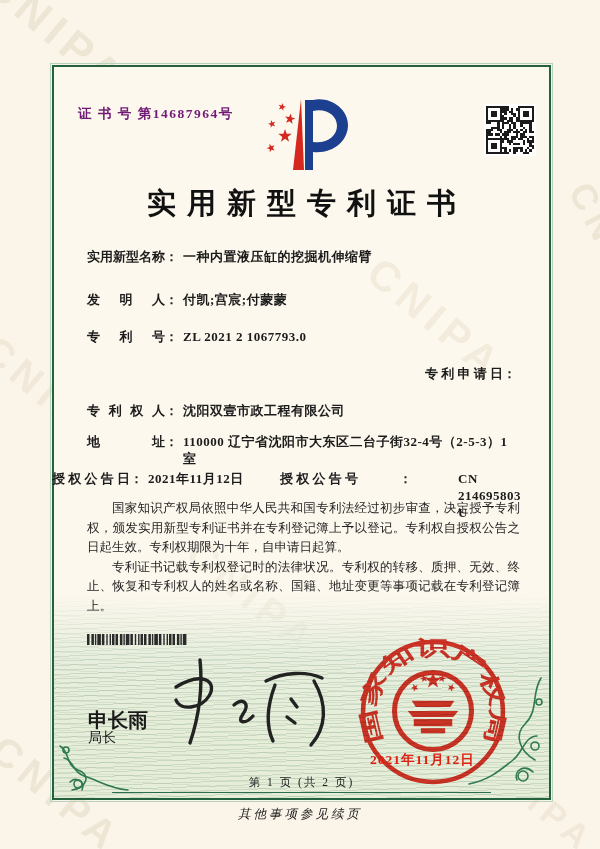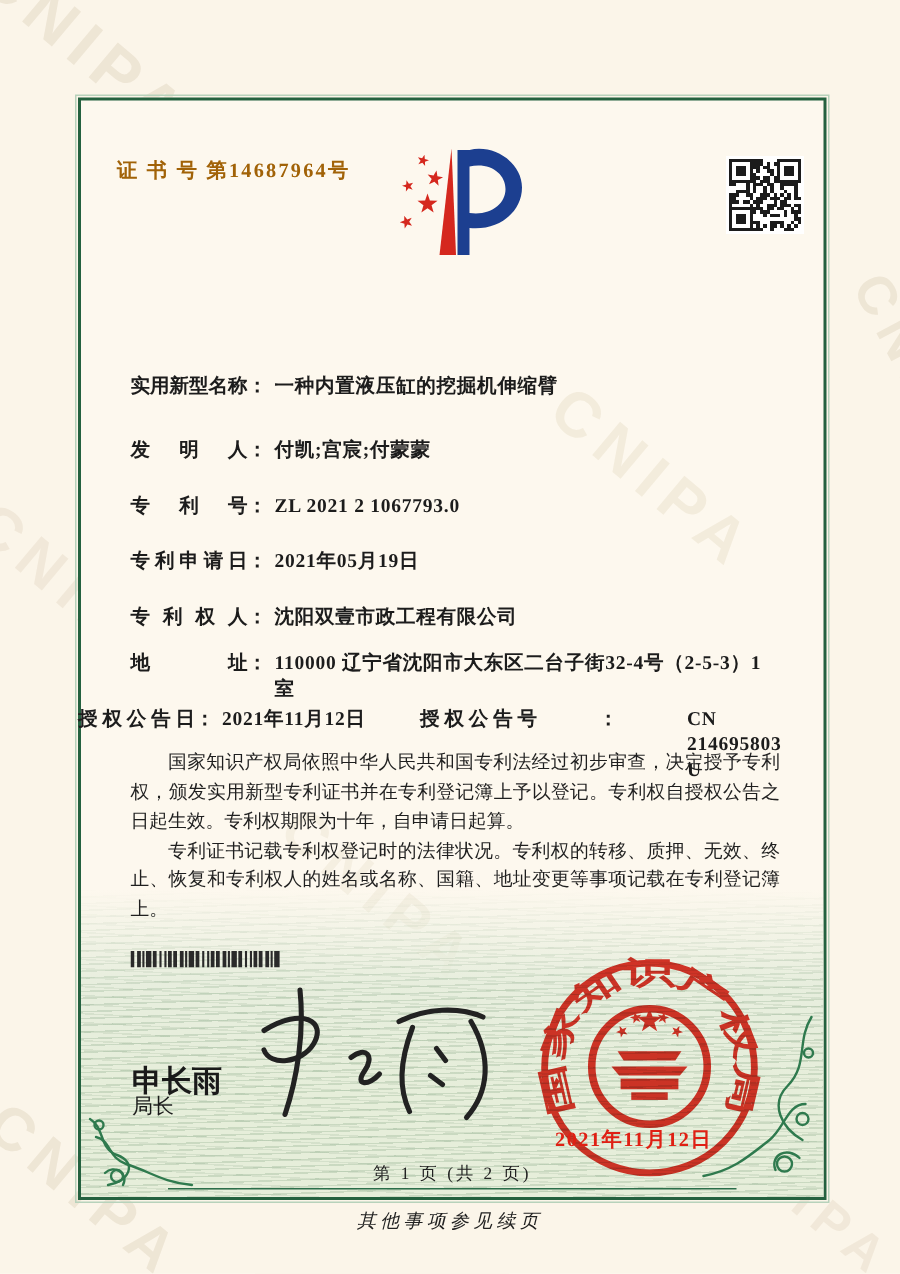--- a/index.html
+++ b/index.html
@@ -34,21 +34,21 @@
     background:
       repeating-linear-gradient(178deg,rgba(122,158,122,0.26) 0 1px,rgba(0,0,0,0) 1px 4.5px),
       repeating-linear-gradient(183deg,rgba(122,158,122,0.16) 0 1px,rgba(0,0,0,0) 1px 6px);
     -webkit-mask:linear-gradient(to bottom,transparent 0,#000 75px);
     mask:linear-gradient(to bottom,transparent 0,#000 75px);}
   .bottom-rule{position:absolute;left:58px;right:58px;bottom:5px;height:1px;background:#2c6e4a;}
   .flourish{position:absolute;z-index:3;}
   .fl-left{left:2px;bottom:2px;}
   .fl-right{right:2px;bottom:2px;transform:scaleX(-1);}
   
-  .cert-no{position:absolute;left:24px;top:38px;font-size:13.5px;letter-spacing:1.5px;font-weight:600;color:#a16207;z-index:2;}
+  .cert-no{position:absolute;left:24px;top:38px;font-size:13.5px;letter-spacing:1.5px;font-weight:600;color:#701a75;z-index:2;}
   .logo{position:absolute;left:203px;top:30px;z-index:2;}
   .qr{position:absolute;left:430px;top:37px;z-index:2;background:#fff;padding:2px;}
   .title{position:absolute;left:0;right:0;top:117px;text-align:center;
     font-size:29px;font-weight:bold;letter-spacing:11px;text-indent:11px;color:#111;z-index:2;}
   
   .row{position:absolute;left:33px;right:28px;display:flex;align-items:flex-start;
     font-size:13px;font-weight:600;line-height:17px;color:#1c1c1c;z-index:2;justify-content:flex-end;}
   .lbl{display:inline-block;width:78px;flex:none;text-align:justify;text-align-last:justify;}
   .colon{flex:none;margin-right:5px;}
   .val{flex:1 1 auto;letter-spacing:0.5px;}
@@ -372,40 +372,40 @@
           <rect x="7" y="20" width="1" height="1"></rect>
           <rect x="8" y="20" width="1" height="1"></rect>
           <rect x="9" y="20" width="1" height="1"></rect>
           <rect x="12" y="20" width="1" height="1"></rect>
           <rect x="16" y="20" width="1" height="1"></rect>
           <rect x="17" y="20" width="1" height="1"></rect>
           <rect x="18" y="20" width="1" height="1"></rect>
         </g>
       </svg>
 
+    <div class="title">实用新型专利证书</div>
 
     <div class="row r1">
       <span class="lbl">实用新型名称</span>
         <span class="colon">：</span>
         <span class="val">一种内置液压缸的挖掘机伸缩臂</span>
     </div>
     <div class="row r2">
       <span class="lbl">发明人</span>
         <span class="colon">：</span>
         <span class="val">付凯;宫宸;付蒙蒙</span>
     </div>
     <div class="row r3">
       <span class="lbl">专利号</span>
         <span class="colon">：</span>
         <span class="val">ZL 2021 2 1067793.0</span>
     </div>
     <div class="row r4">
       <span class="lbl">专利申请日</span>
         <span class="colon">：</span>
-        <span class="val">2021年05月19日</span>
     </div>
     <div class="row r5">
       <span class="lbl">专利权人</span>
         <span class="colon">：</span>
         <span class="val">沈阳双壹市政工程有限公司</span>
     </div>
     <div class="row r6">
       <span class="lbl">地址</span>
         <span class="colon">：</span>
         <span class="val">110000 辽宁省沈阳市大东区二台子街32-4号（2-5-3）1室</span>

